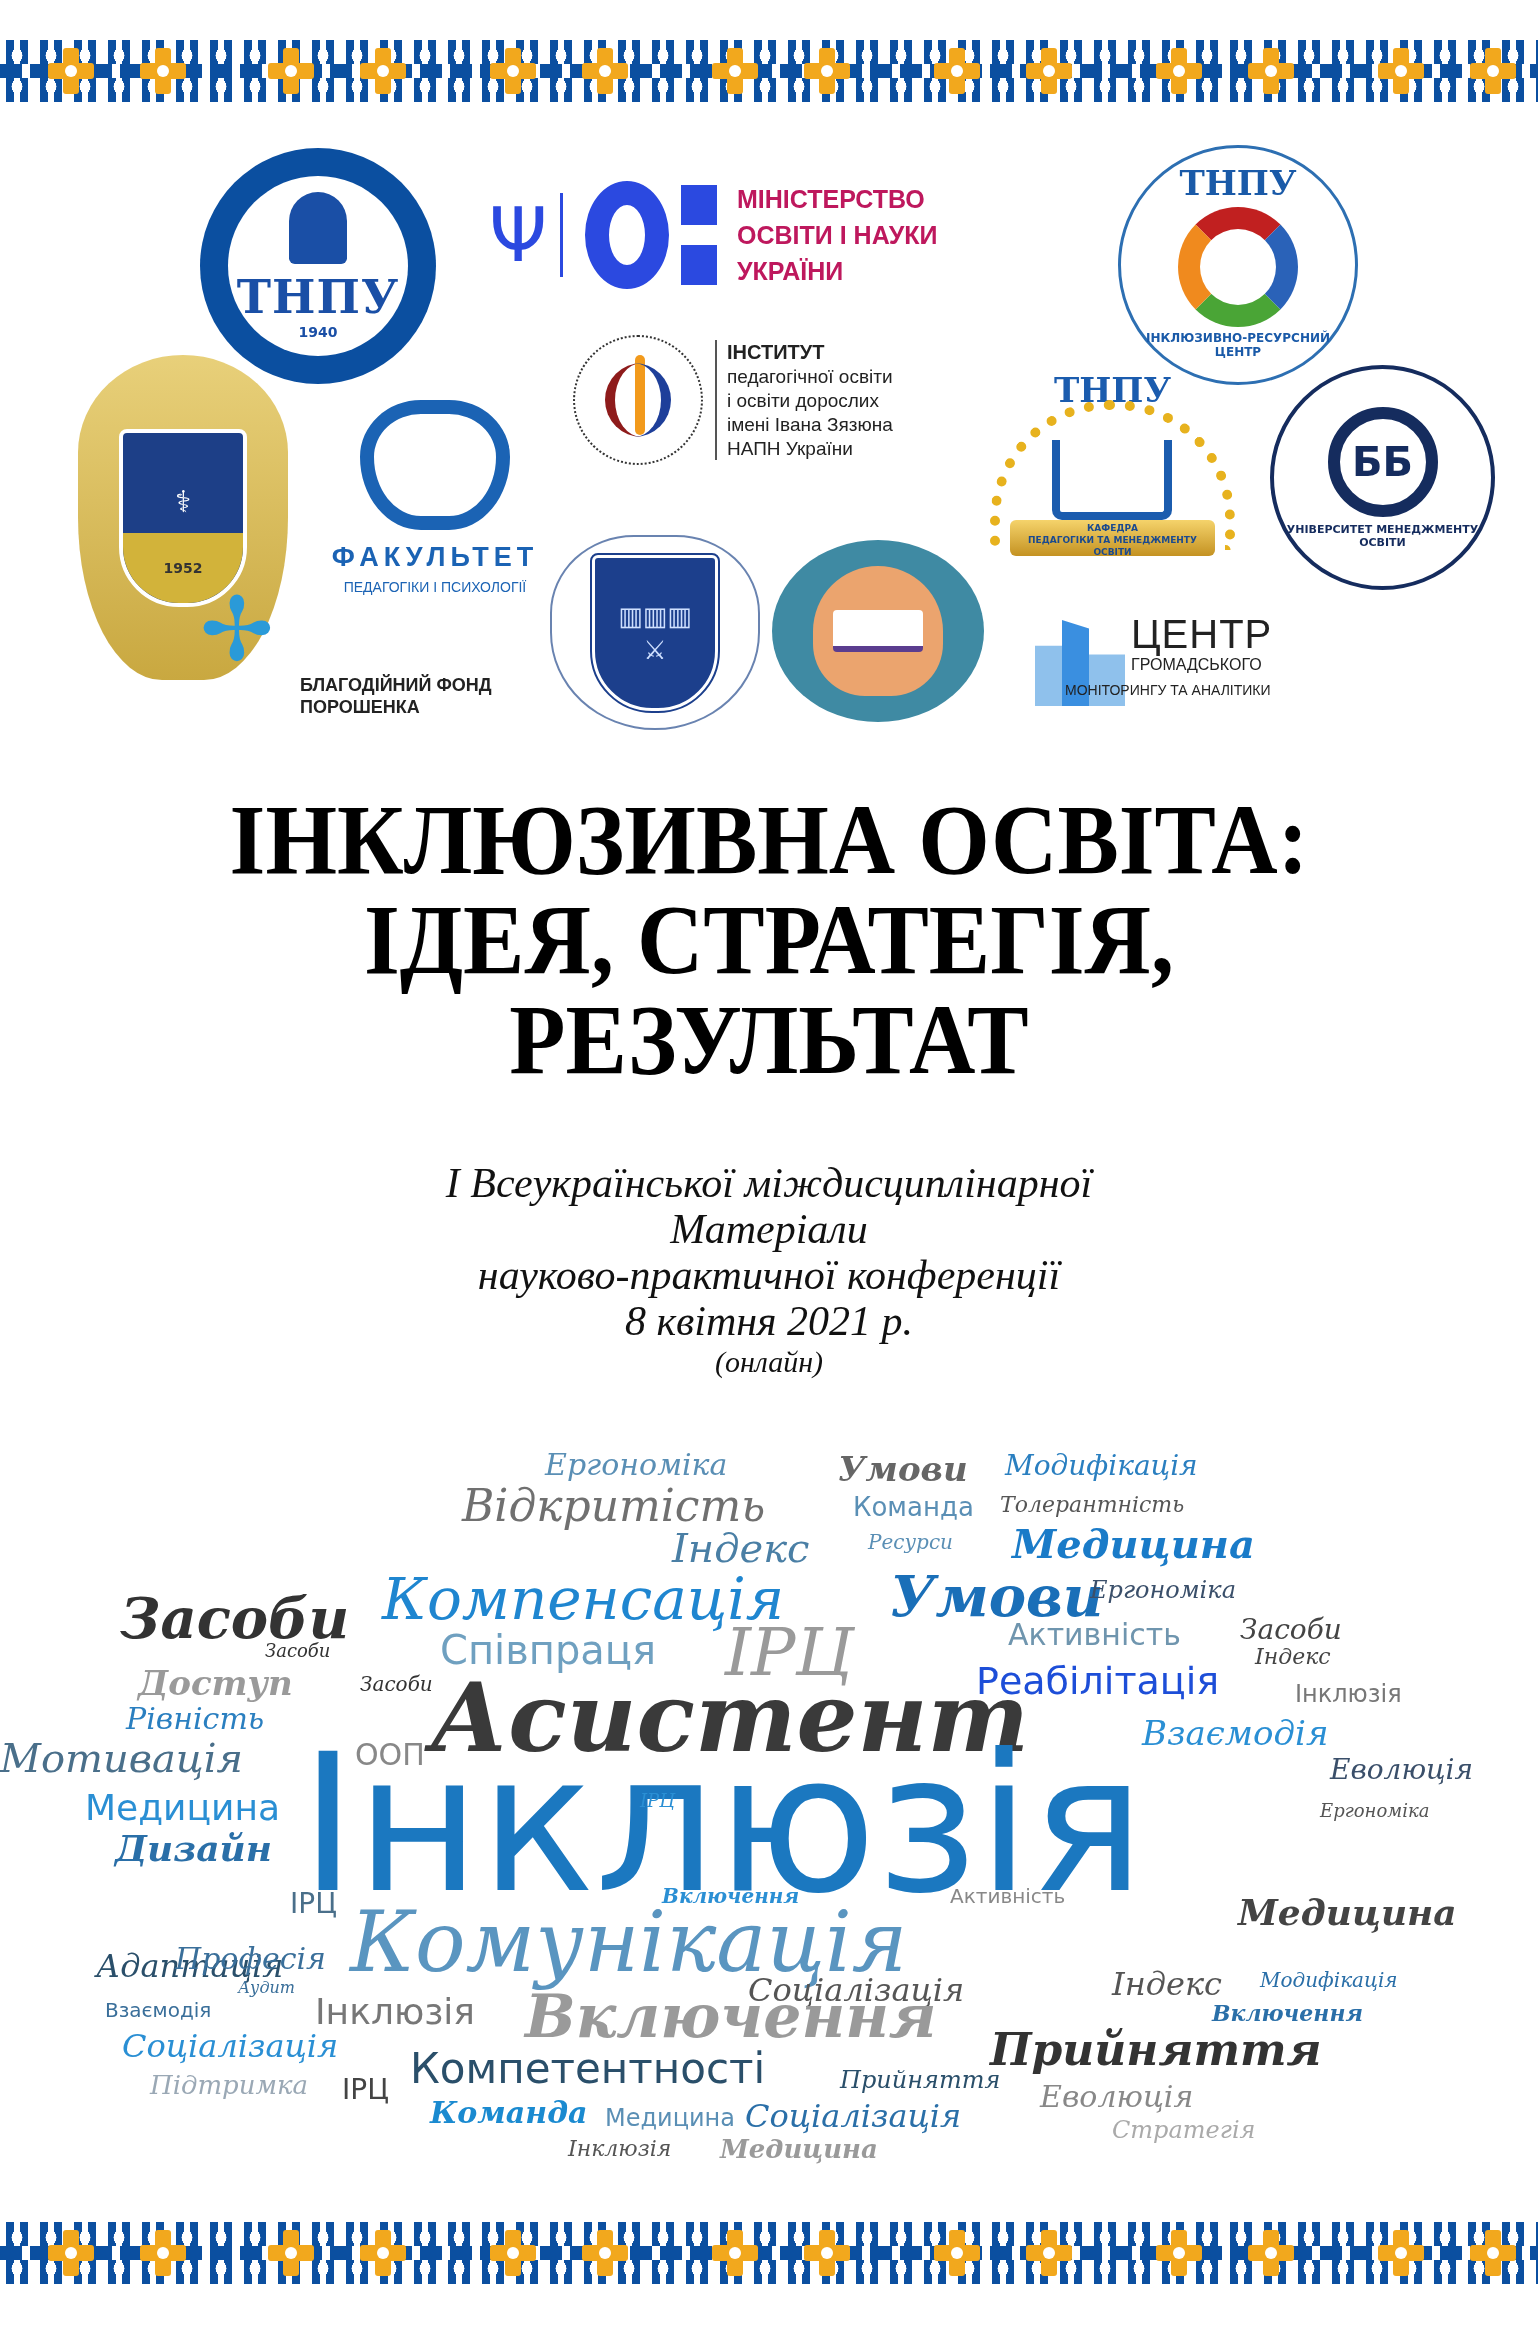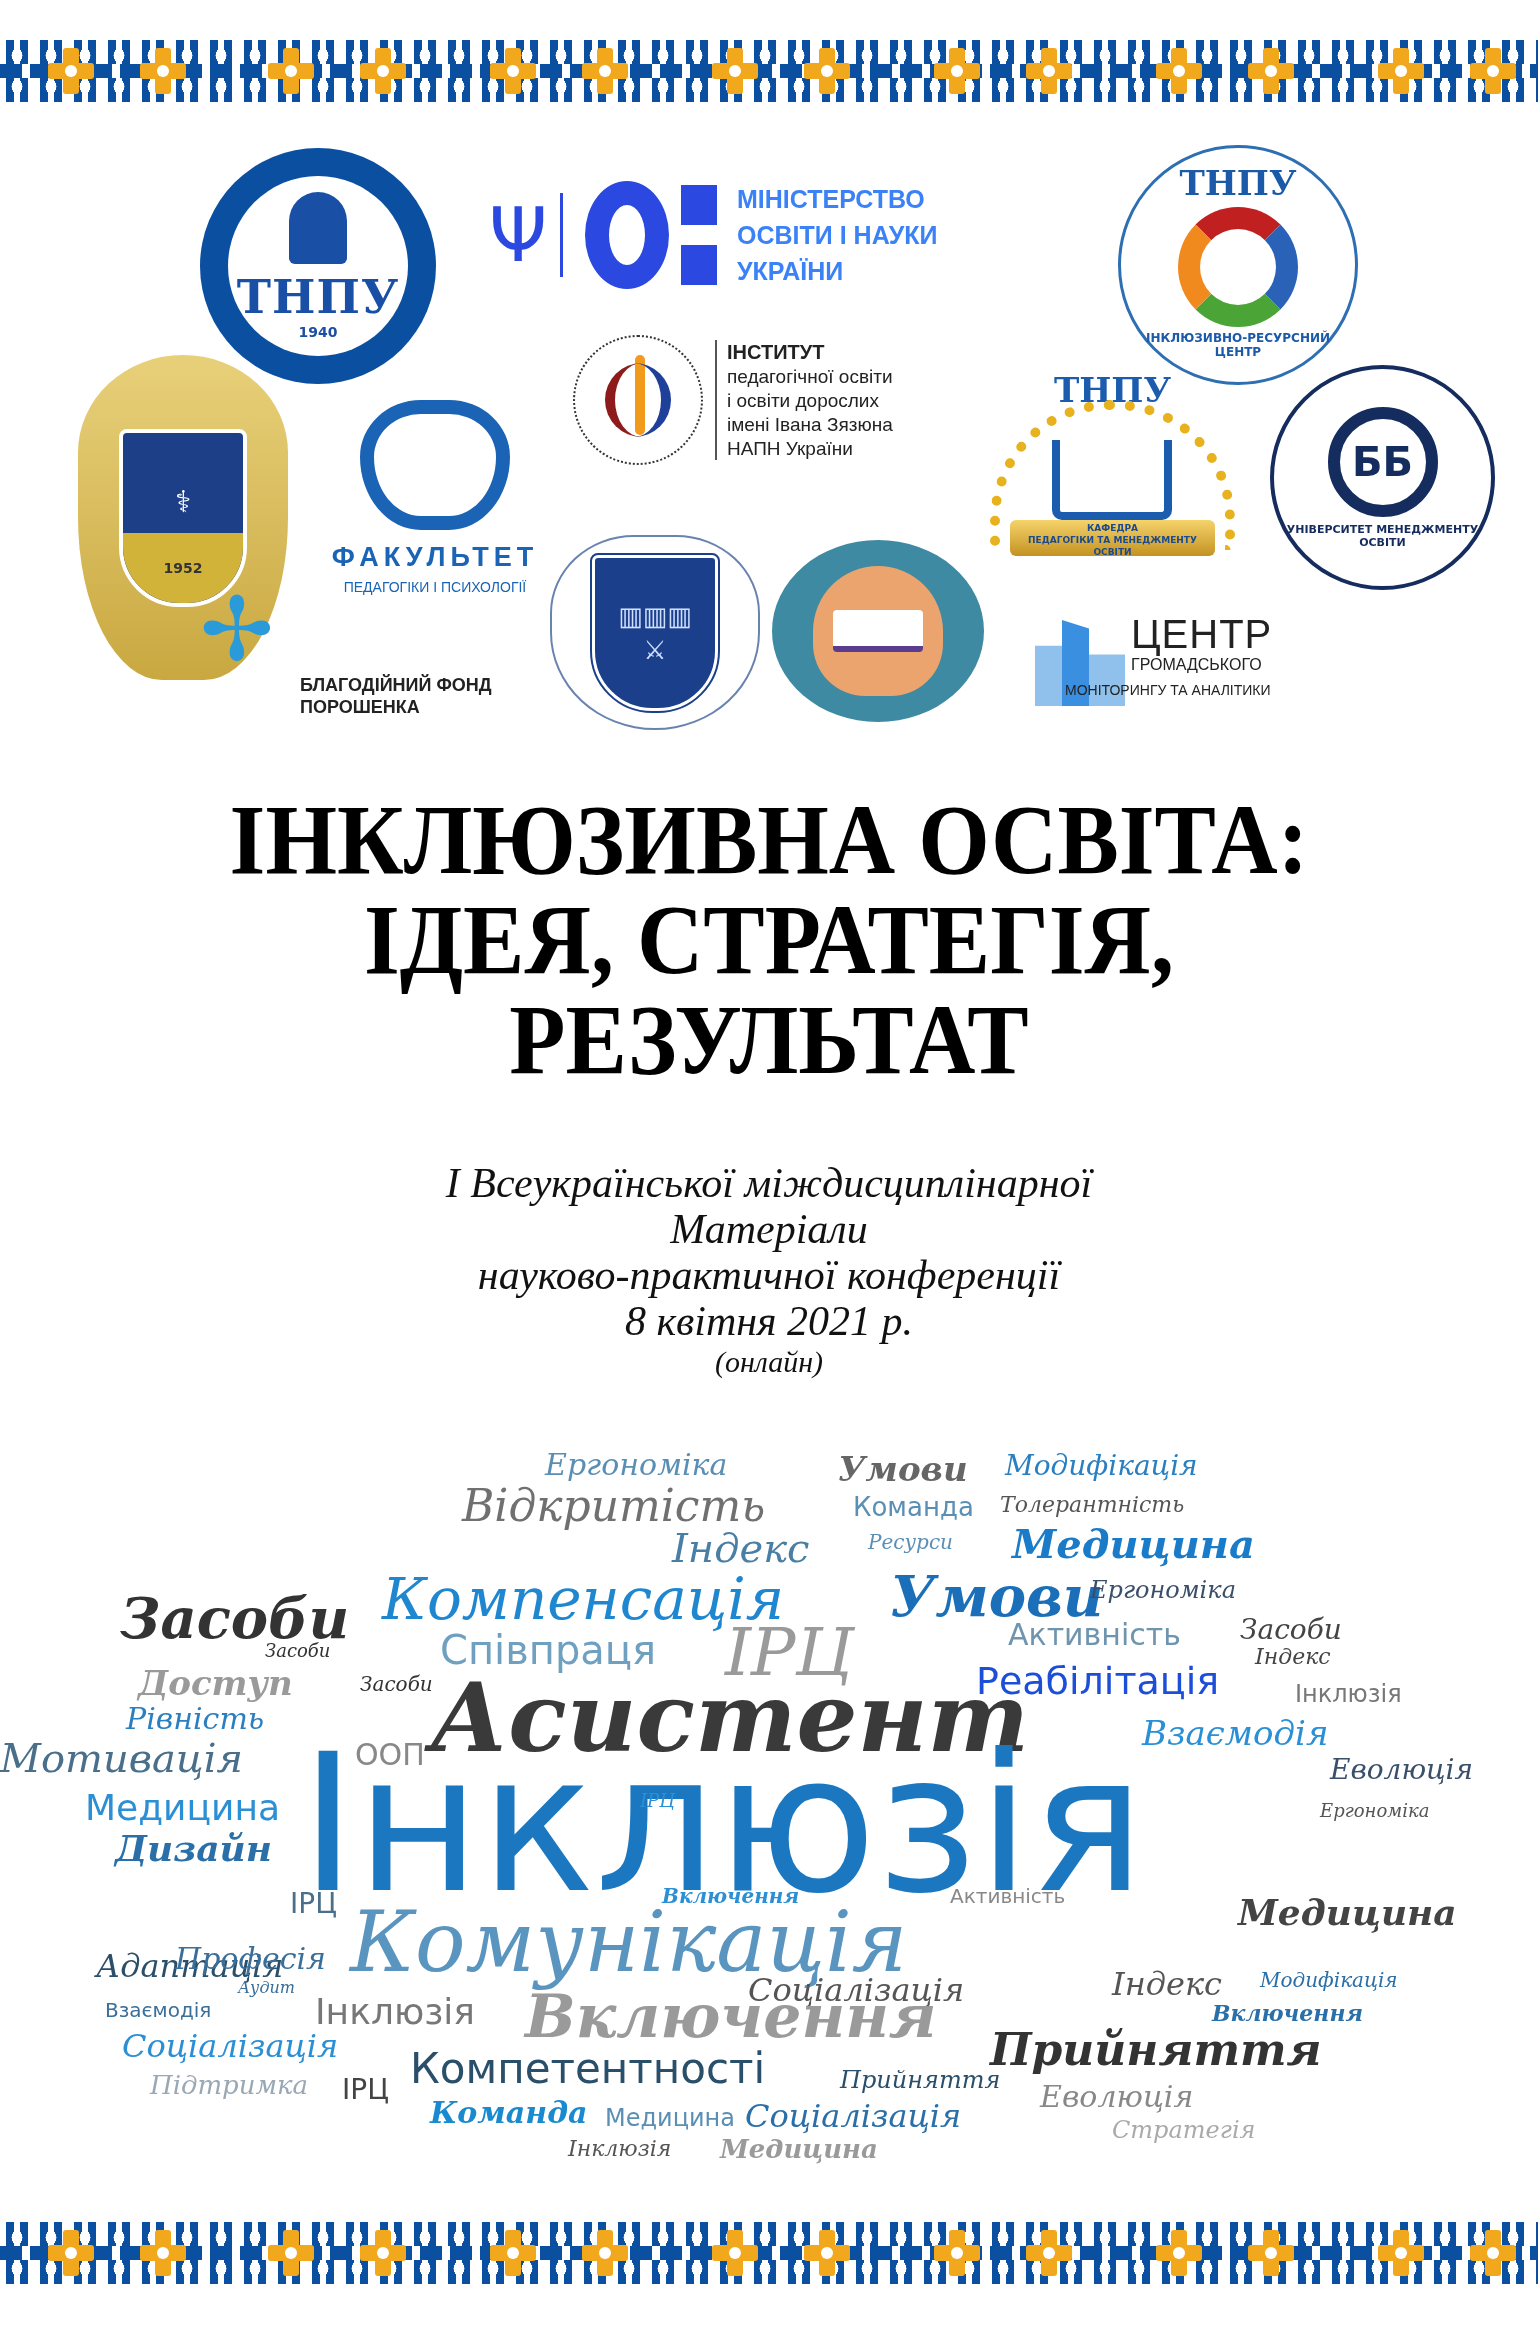--- a/index.html
+++ b/index.html
@@ -25,21 +25,21 @@
   .tnpu .abbr{font-family:"DejaVu Serif",serif;font-weight:bold;font-size:46px;letter-spacing:1px;}
   .tnpu .year{font-size:14px;font-weight:bold;}
   .tnpu .bust{width:58px;height:72px;border-radius:30px 30px 6px 6px;background:#1a4fa6;margin-bottom:6px;}
 
   .mon{left:488px;top:185px;width:580px;height:100px;display:flex;align-items:center;}
   .trident{width:60px;height:100px;color:#2b49e0;font-size:74px;line-height:100px;text-align:center;}
   .mon .sep{width:3px;height:84px;background:#2b49e0;margin:0 22px 0 12px;}
   .mon .ring-o{width:84px;height:108px;border:24px solid #2b49e0;border-radius:50%;box-sizing:border-box;}
   .mon .squares{display:flex;flex-direction:column;justify-content:space-between;height:100px;margin:0 20px 0 12px;}
   .mon .squares span{width:36px;height:40px;background:#2b49e0;display:block;}
-  .mon .txt{font-family:"Liberation Sans",sans-serif;font-weight:bold;font-size:25px;line-height:36px;color:#3b82f6;}
+  .mon .txt{font-family:"Liberation Sans",sans-serif;font-weight:bold;font-size:25px;line-height:36px;color:#be185d;}
 
   .irc{left:1118px;top:145px;width:240px;height:240px;border:3px solid #2d6fb2;box-sizing:border-box;flex-direction:column;}
   .irc .abbr{font-family:"DejaVu Serif",serif;font-weight:bold;color:#1a5aa8;font-size:34px;margin-top:-8px;}
   .irc .people{width:120px;height:120px;border-radius:50%;border:22px solid;border-color:#c12020 #2a62b8 #4aa536 #f08a1e;box-sizing:border-box;margin:4px 0;}
   .irc .cap{font-size:12px;font-weight:bold;color:#1a5aa8;}
 
   .crest-med{left:78px;top:355px;width:210px;height:325px;background:linear-gradient(#e8d07a,#c9a840);border-radius:50% 50% 40% 40%/30% 30% 50% 50%;display:flex;align-items:center;justify-content:center;}
   .crest-med .shield{width:120px;height:170px;background:#1d3f87;border-radius:8px 8px 60px 60px;border:4px solid #fff;display:flex;flex-direction:column;align-items:center;justify-content:flex-end;color:#fff;font-size:14px;font-weight:bold;}
   .crest-med .shield .lower{width:100%;height:70px;background:#d2b33a;border-radius:0 0 56px 56px;color:#333;display:flex;align-items:center;justify-content:center;}
 

